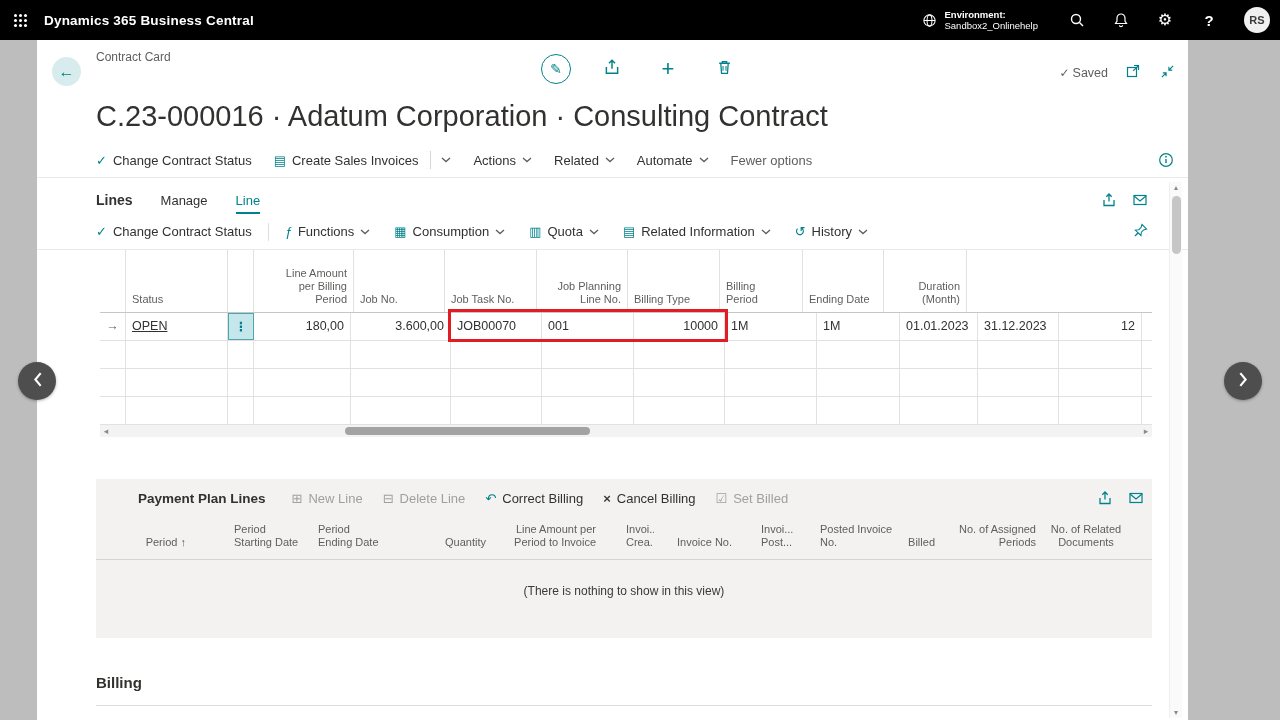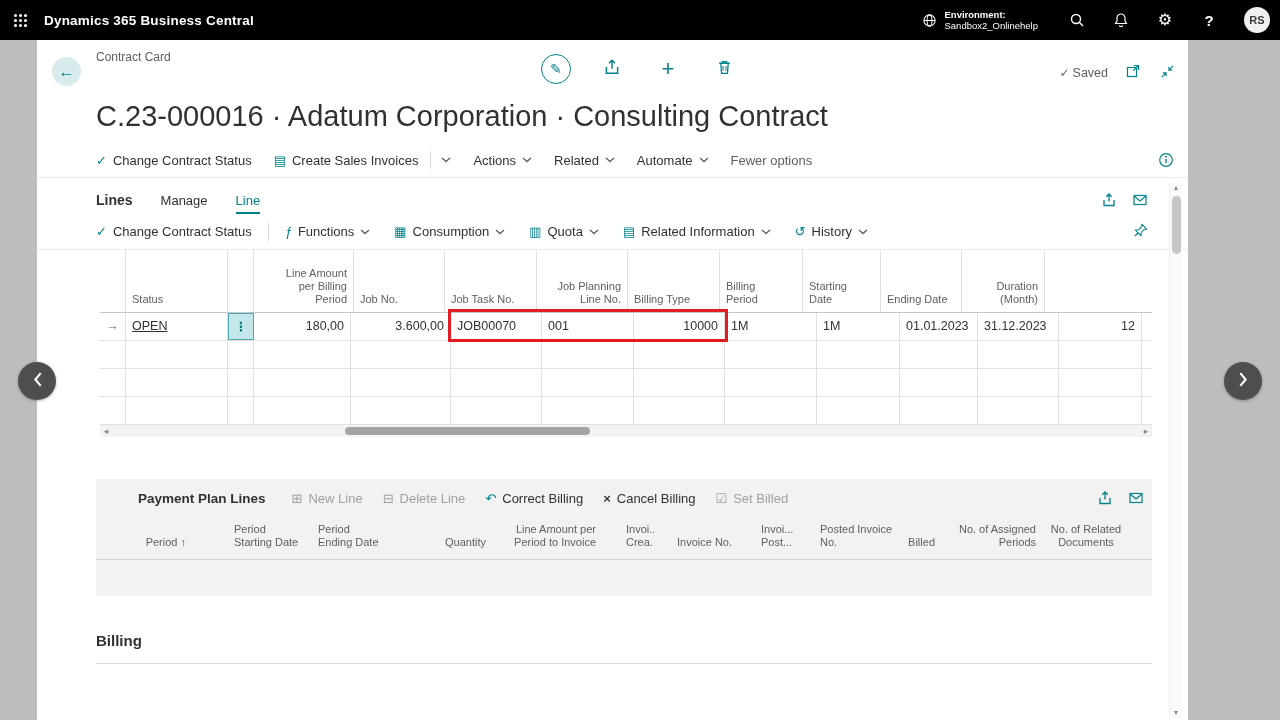--- a/index.html
+++ b/index.html
@@ -386,22 +386,20 @@
       <span class="hcell c4 num">Line Amount
 per Billing
 Period</span>
       <span class="hcell c5">Job No.</span>
       <span class="hcell c6">Job Task No.</span>
       <span class="hcell c7 num">Job Planning
 Line No.</span>
       <span class="hcell c8">Billing Type</span>
       <span class="hcell c9">Billing
 Period</span>
-      <span class="hcell c10">Starting
-Date</span>
       <span class="hcell c11">Ending Date</span>
       <span class="hcell c12 num">Duration
 (Month)</span>
       <span class="hcell c13"></span>
     </div>
 
     <div class="trow drow">
       <span class="cell c0 sel-arrow">→</span>
       <span class="cell c1"><span class="status-val">OPEN</span></span>
       <button class="cell c2 menu-cell">⋮</button>
@@ -531,20 +529,21 @@
 Post...</span>
       <span class="pc pc9">Posted Invoice
 No.</span>
       <span class="pc pc10">Billed</span>
       <span class="pc pc11">No. of Assigned
 Periods</span>
       <span class="pc pc12">No. of Related
 Documents</span>
     </div>
 
+    <div class="pp-empty">(There is nothing to show in this view)</div>
   </section>
 
   <section class="billing">
     <h2>Billing</h2>
   </section>
 
   <div class="vscroll">
     <span class="vs-arrow vs-up">▴</span>
     <span class="vs-thumb"></span>
     <span class="vs-arrow vs-down">▾</span>

